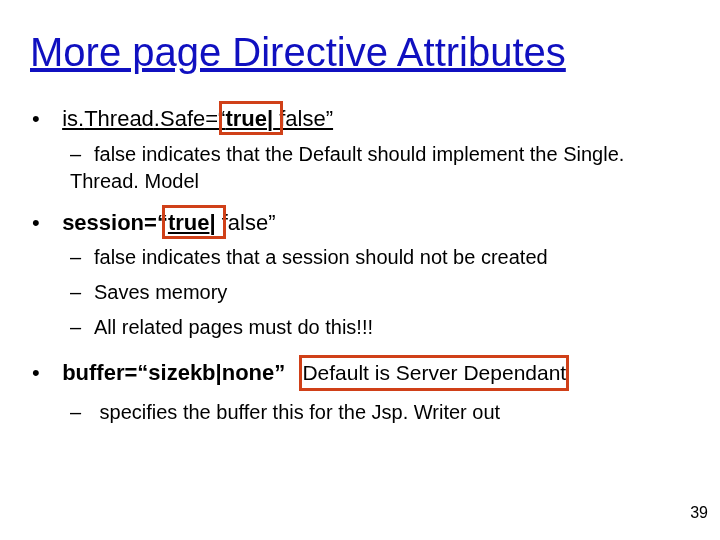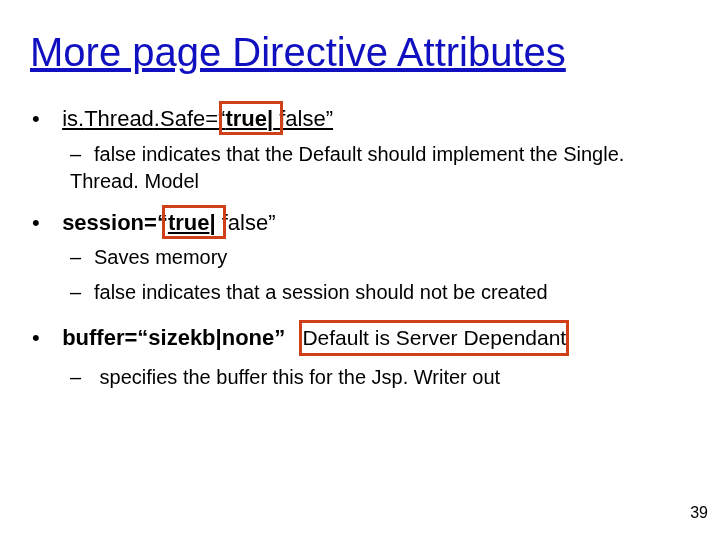--- a/index.html
+++ b/index.html
@@ -93,24 +93,27 @@
   </div>
   <div class="b2">
     <span class="dash">–</span><span>false indicates that the Default should implement the Single. Thread. Model</span>
   </div>
 
   <div class="b1 nowrap">
     <span class="dot">•</span>
     <span class="bold">session=“</span><span class="rel bold"><span class="box box-true2"></span><span>true</span></span><span class="bold">|</span><span> false”</span>
   </div>
   <div class="b2">
+    <span class="dash">–</span><span>false indicates that a session should not be created</span>
+  </div>
+  <div class="b2">
     <span class="dash">–</span><span>Saves memory</span>
   </div>
   <div class="b2">
-    <span class="dash">–</span><span>false indicates that a session should not be created</span>
+    <span class="dash">–</span><span>All related pages must do this!!!</span>
   </div>
 
   <div class="b1 nowrap">
     <span class="dot">•</span>
     <span class="bold">buffer=“sizekb|none”</span>
     <span class="callout">Default is Server Dependant</span>
   </div>
   <div class="b2">
     <span class="dash">–</span><span> specifies the buffer this for the Jsp. Writer out</span>
   </div>

